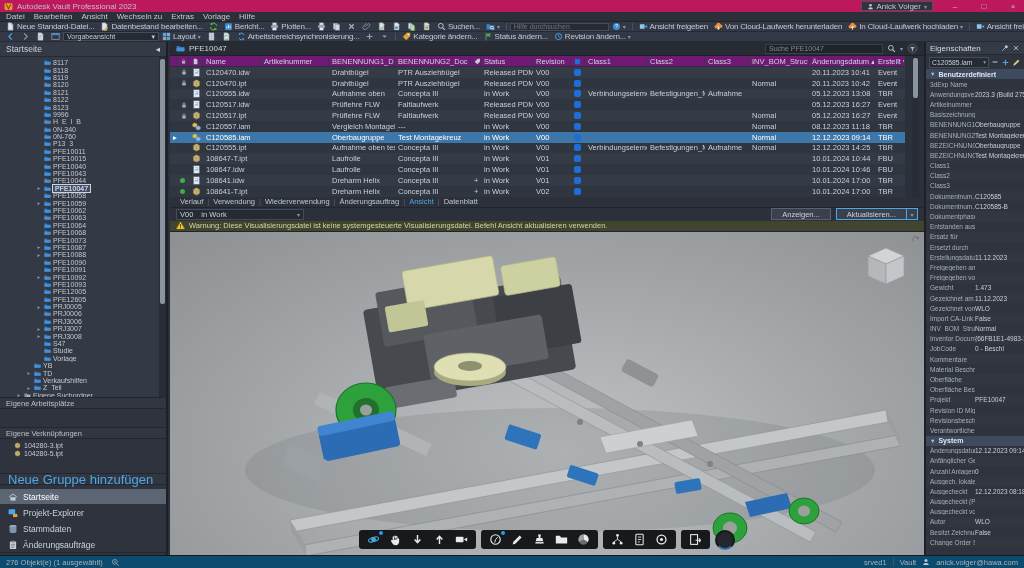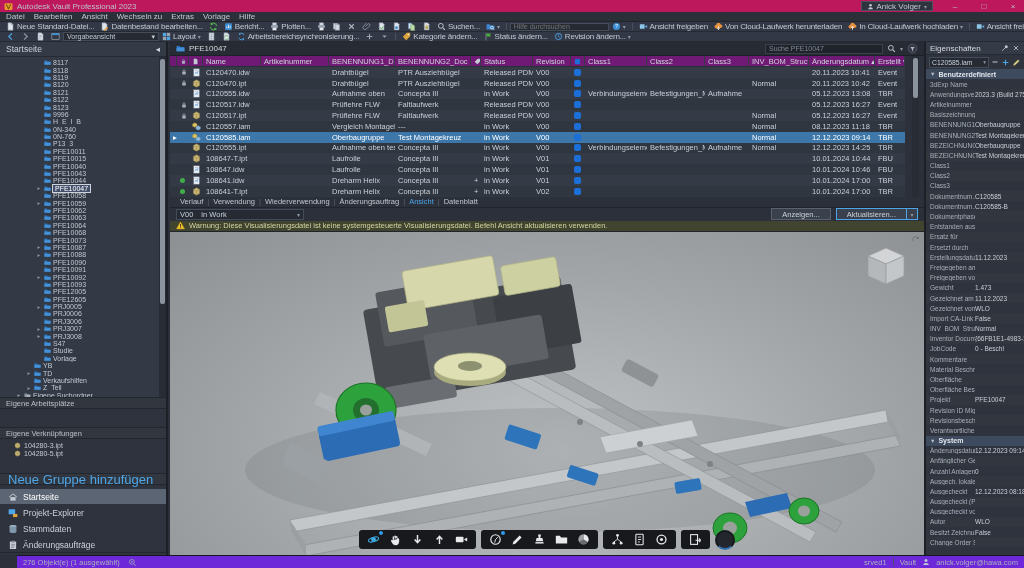--- a/index.html
+++ b/index.html
@@ -96,21 +96,21 @@
   .props-combo{height:14px;display:flex;align-items:center;gap:2px;padding:0 3px;}
   .pcombo{display:flex;align-items:center;justify-content:space-between;background:#262b33;border:1px solid #454c59;height:11px;flex:1;padding:0 2px;font-size:6.8px;color:#c8cfd8;min-width:0;}
   .psec{height:10px;display:flex;align-items:center;gap:3px;padding:0 4px;background:#3e4a5e;color:#e2e7ee;font-weight:bold;font-size:7px;}
   .psec .c{font-size:5.5px;color:#b9c0c9;}
   .prow{height:10.2px;display:flex;align-items:center;font-size:6.5px;}
   .prow:nth-child(odd){background:#31363f;}
   .plabel{width:49px;flex:none;padding-left:4px;color:#a9b1bc;overflow:hidden;white-space:nowrap;}
   .pval{flex:1;color:#c9cfd7;overflow:hidden;white-space:nowrap;}
 
   
-  .statusbar{position:absolute;left:17px;right:0;bottom:0;height:13px;background:#6d28d9;border-top:1px solid #141820;display:flex;align-items:center;padding:0 6px;font-size:7.5px;color:#aab2bc;}
+  .statusbar{position:absolute;left:0;right:0;bottom:0;height:13px;background:#0c4a6e;border-top:1px solid #141820;display:flex;align-items:center;padding:0 6px;font-size:7.5px;color:#aab2bc;}
   .sb-left{display:flex;align-items:center;gap:8px;}
   .sb-right{margin-left:auto;display:flex;align-items:center;gap:6px;}
   .sb-sep{width:1px;height:8px;background:#4a5260;}
 </style>
 </head>
 <body>
 
 <div class="app">
 
   <div class="titlebar">

